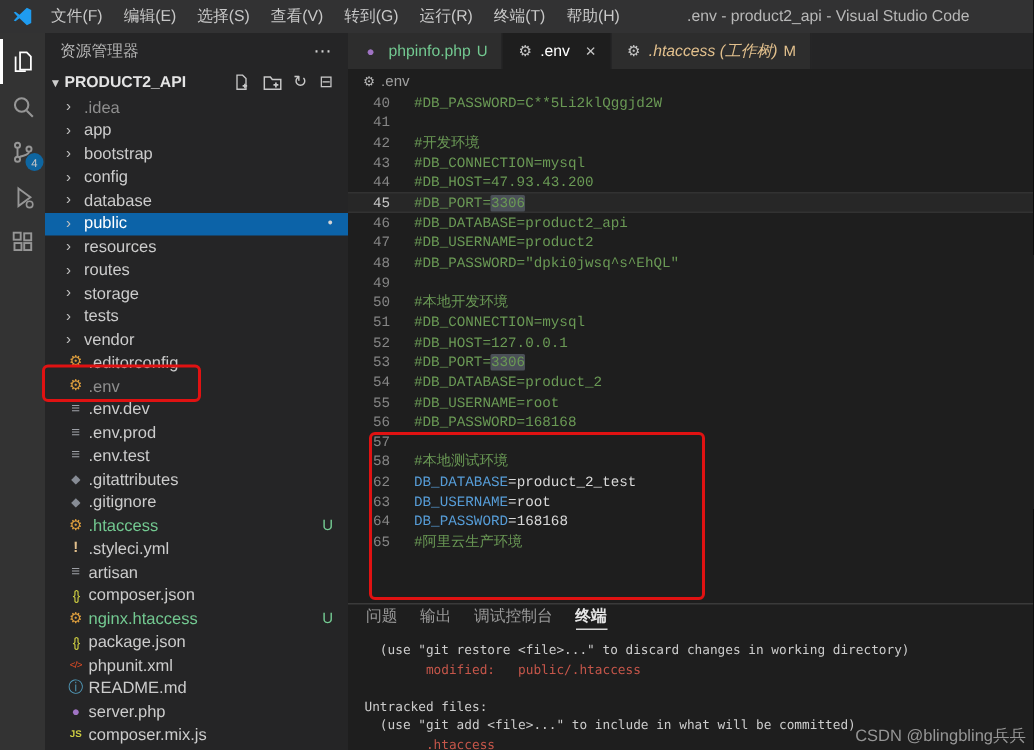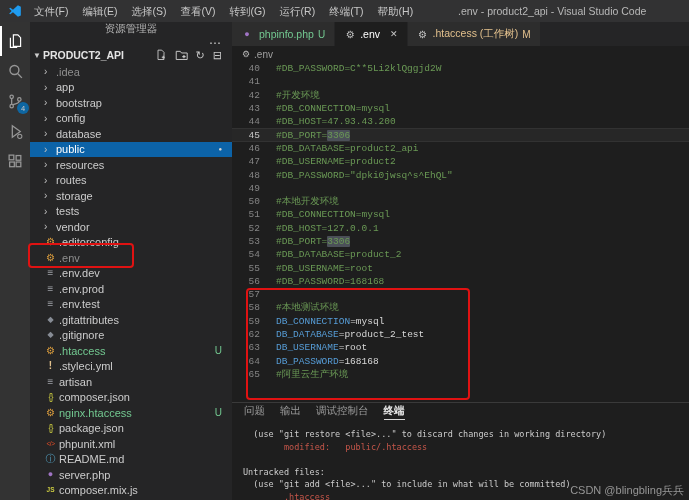--- a/index.html
+++ b/index.html
@@ -12,21 +12,21 @@
   .wtitle{position:absolute;left:458px;top:0;line-height:22px;font-size:10.5px;color:#b8b8b8;white-space:nowrap;}
   
   .main{display:flex;height:478px;}
   .abar{width:30px;background:#333333;display:flex;flex-direction:column;align-items:center;padding-top:4px;flex:none;}
   .aicon{width:30px;height:30px;display:flex;align-items:center;justify-content:center;position:relative;opacity:.72;}
   .aicon.active{opacity:1;box-shadow:inset 2px 0 0 #ffffff;}
   .abadge{position:absolute;right:1px;bottom:2px;background:#007acc;color:#fff;font-size:7.5px;width:12px;height:12px;
           border-radius:50%;display:flex;align-items:center;justify-content:center;}
   
   .sidebar{width:202px;background:#252526;display:flex;flex-direction:column;flex:none;overflow:hidden;}
-  .sb-header{height:24px;display:flex;align-items:center;padding:0 10px 0 10px;font-size:10.5px;color:#b6b6b6;flex-direction:column;}
+  .sb-header{height:24px;display:flex;align-items:center;padding:0 10px 0 10px;font-size:10.5px;color:#b6b6b6;}
   .sb-more{margin-left:auto;letter-spacing:1px;color:#cfcfcf;font-size:12px;}
   .sb-section{height:18px;display:flex;align-items:center;padding-left:3px;font-weight:bold;font-size:10.5px;color:#e4e4e4;}
   .sb-chev{font-size:8px;margin-right:2px;color:#ccc;}
   .sb-acts{margin-left:auto;display:flex;gap:8px;align-items:center;padding-right:10px;font-weight:normal;color:#c8c8c8;}
   .sb-act{font-size:11px;line-height:1;}
   .tree{flex:1;}
   .trow{height:15.5px;display:flex;align-items:center;padding-left:14px;color:#cccccc;font-size:11px;white-space:nowrap;}
   .trow.sel{background:#0c63a8;color:#fff;}
   .trow.dim .tlabel{color:#8f8f8f;}
   .chev{width:12px;font-size:10px;color:#c0c0c0;flex:none;}
@@ -45,21 +45,21 @@
   .gitb{margin-left:auto;padding-right:10px;color:#73c991;font-size:10px;}
   .seld{margin-left:auto;padding-right:10px;font-size:6px;color:#d4d4d4;}
   
   .editor-col{flex:1;display:flex;flex-direction:column;min-width:0;}
   .tabstrip{height:24px;background:#252526;display:flex;flex:none;}
   .tab{display:flex;align-items:center;padding:0 9px;background:#2d2d2d;color:#969696;font-size:10.5px;gap:4px;
        border-right:1px solid #252526;white-space:nowrap;}
   .tab.active{background:#1e1e1e;color:#fff;}
   .ic-gear2{color:#c5c5c5;font-size:10px;width:12px;text-align:center;}
   .tab .ic-php{width:12px;text-align:center;}
-  .ital{}
+  .ital{font-style:italic;}
   .tbadge{font-size:10px;}
   .tclose{margin-left:6px;font-size:9px;color:#c5c5c5;}
   .breadcrumb{height:16px;display:flex;align-items:center;padding-left:10px;font-size:10px;color:#a0a0a0;gap:4px;
               background:#1e1e1e;flex:none;}
   .bc-gear{font-size:9px;color:#b5b5b5;}
   .code-area{height:340px;overflow:hidden;font-family:Liberation Mono, monospace;font-size:9.5px;position:relative;flex:none;}
   .line{height:13.3px;display:flex;align-items:center;white-space:pre;}
   .line.current{background:rgba(85,85,85,.16);box-shadow:inset 0 1px 0 rgba(255,255,255,.05),inset 0 -1px 0 rgba(255,255,255,.05);}
   .lnum{width:28px;text-align:right;color:#858585;flex:none;}
   .line.current .lnum{color:#c6c6c6;}
@@ -318,21 +318,20 @@
           <div class="line"><span class="lnum">49</span><span class="ltext"></span></div>
           <div class="line"><span class="lnum">50</span><span class="ltext"><span class="cmt">#本地开发环境</span></span></div>
           <div class="line"><span class="lnum">51</span><span class="ltext"><span class="cmt">#DB_CONNECTION=mysql</span></span></div>
           <div class="line"><span class="lnum">52</span><span class="ltext"><span class="cmt">#DB_HOST=127.0.0.1</span></span></div>
           <div class="line"><span class="lnum">53</span><span class="ltext"><span class="cmt">#DB_PORT=<span class="hl">3306</span></span></span></div>
           <div class="line"><span class="lnum">54</span><span class="ltext"><span class="cmt">#DB_DATABASE=product_2</span></span></div>
           <div class="line"><span class="lnum">55</span><span class="ltext"><span class="cmt">#DB_USERNAME=root</span></span></div>
           <div class="line"><span class="lnum">56</span><span class="ltext"><span class="cmt">#DB_PASSWORD=168168</span></span></div>
           <div class="line"><span class="lnum">57</span><span class="ltext"></span></div>
           <div class="line"><span class="lnum">58</span><span class="ltext"><span class="cmt">#本地测试环境</span></span></div>
-          <div class="line"><span class="lnum">59</span><span class="ltext"><span class="key">DB_CONNECTION</span><span class="val">=</span><span class="val">mysql</span></span></div>
           <div class="line"><span class="lnum">62</span><span class="ltext"><span class="key">DB_DATABASE</span><span class="val">=</span><span class="val">product_2_test</span></span></div>
           <div class="line"><span class="lnum">63</span><span class="ltext"><span class="key">DB_USERNAME</span><span class="val">=</span><span class="val">root</span></span></div>
           <div class="line"><span class="lnum">64</span><span class="ltext"><span class="key">DB_PASSWORD</span><span class="val">=</span><span class="val">168168</span></span></div>
           <div class="line"><span class="lnum">65</span><span class="ltext"><span class="cmt">#阿里云生产环境</span></span></div>
         </div>
       <div class="panel">
         <div class="ptabs" id="ptabs">
             <span class="ptab">问题</span>
             <span class="ptab">输出</span>
             <span class="ptab">调试控制台</span>

